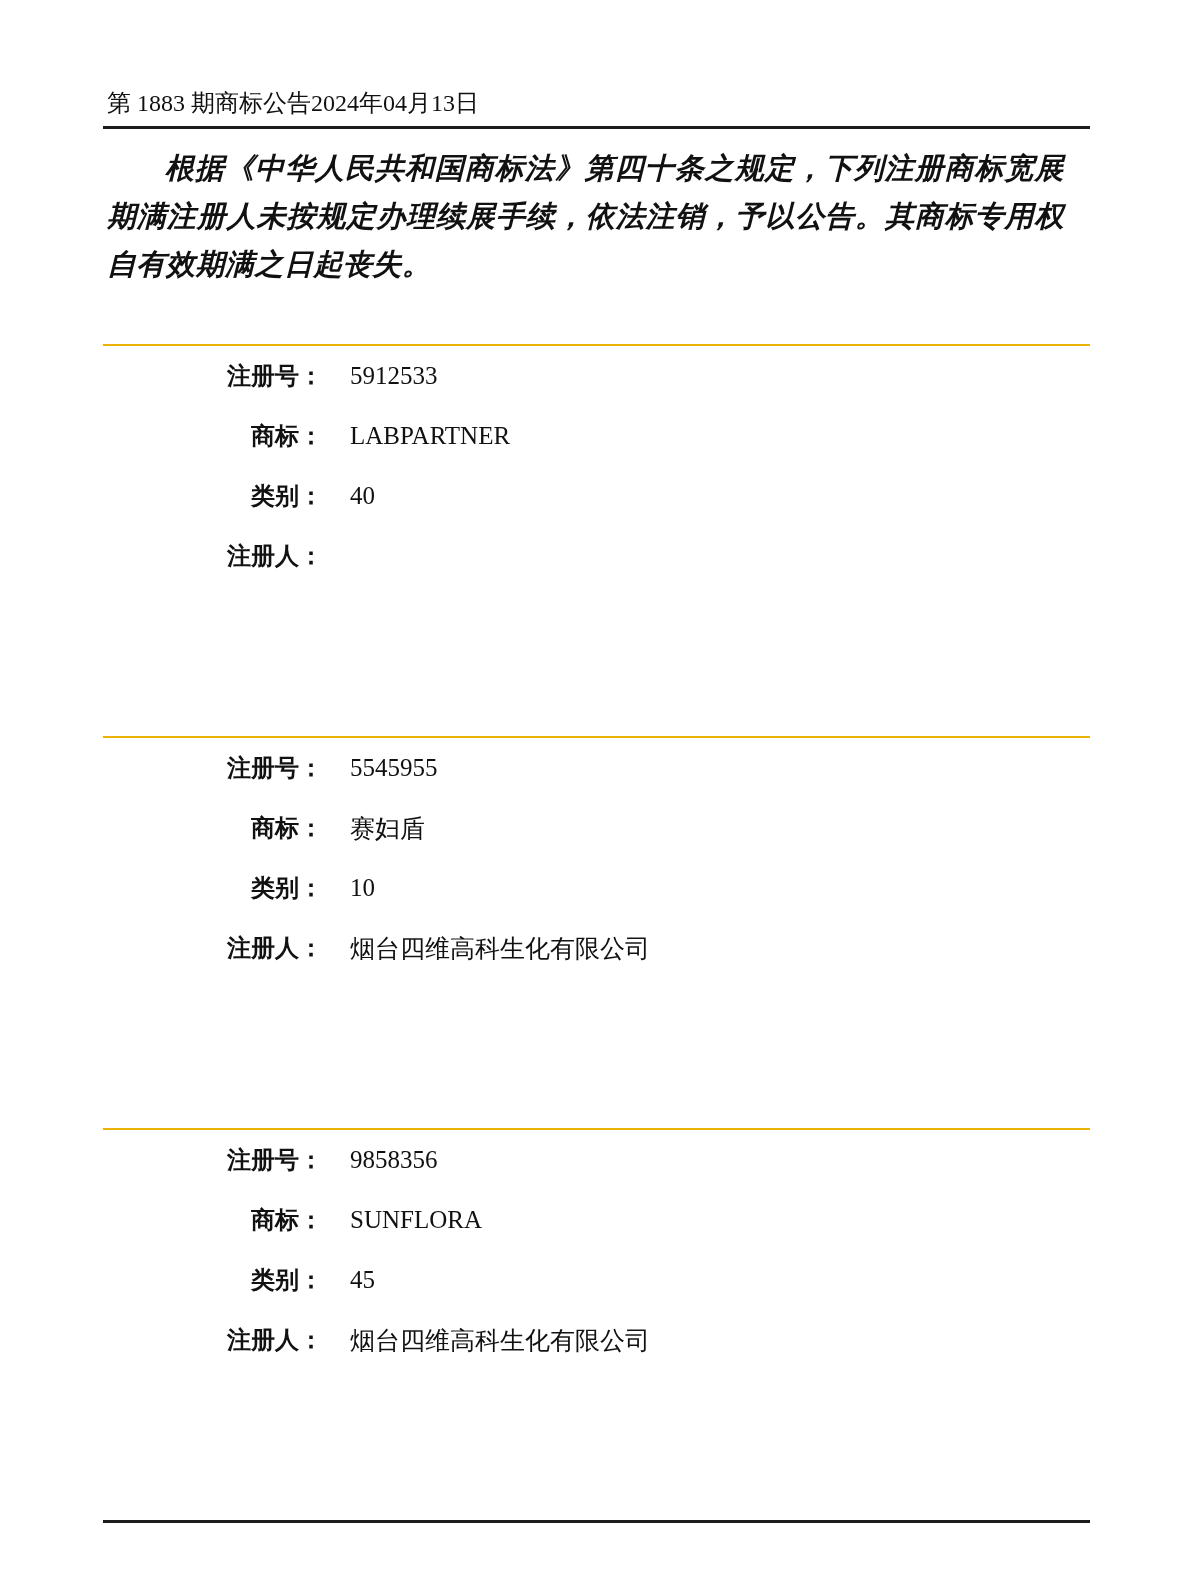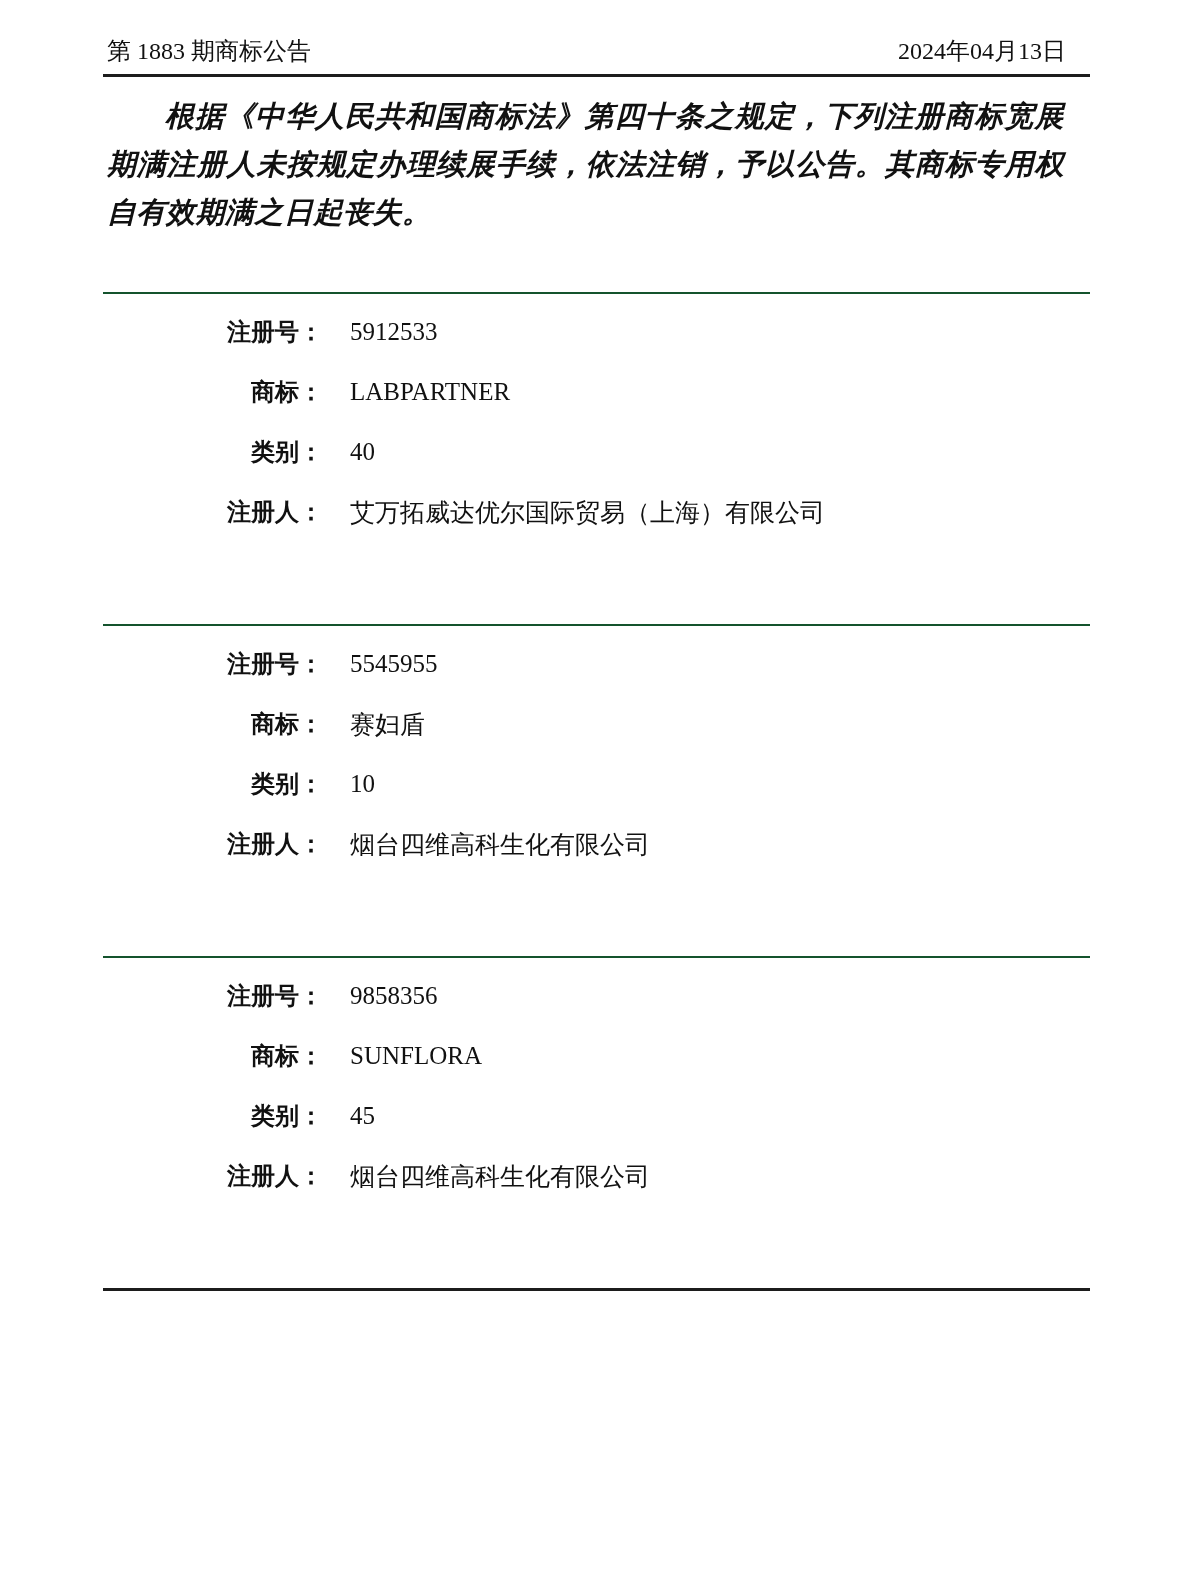--- a/index.html
+++ b/index.html
@@ -12,23 +12,23 @@
     color: #111111;
     overflow: hidden;
   }
   .content {
     margin-left: 103px;
     margin-right: 100px; 
   }
   
   .header-row {
     display: flex;
-    justify-content: space-between;
+    justify-content: flex-start;
     align-items: baseline;
-    padding-top: 37px;
+    padding-top: 89px;
     padding-left: 4px;
     padding-right: 24px;
     font-size: 24px;
     line-height: 28px;
   }
   .header-rule {
     margin-top: 9px;
     border-bottom: 3px solid #1c1c1c;
   }
   
@@ -49,23 +49,22 @@
     line-height: 48px;
     font-weight: bold;
     text-indent: 2em;
     text-align: justify;
     letter-spacing: 0.5px;
     font-style: italic;
   }
   
   .records { margin-top: 56px; }
   .record {
-    border-top: 2px solid #14532d;
-    height: 332px;
-    padding-top: 8px;
+    border-top: 2px solid #eab308;
+    height: 392px;
   }
   .end-rule { border-top: 3px solid #1c1c1c; }
   .field-row {
     display: flex;
     align-items: center;
     height: 60px;
   }
   .field-label {
     width: 220px;
     text-align: right;
@@ -104,21 +103,20 @@
       <div class="field-row">
         <span class="field-label">商标：</span>
         <span class="field-value">LABPARTNER</span>
       </div>
       <div class="field-row">
         <span class="field-label">类别：</span>
         <span class="field-value">40</span>
       </div>
       <div class="field-row">
         <span class="field-label">注册人：</span>
-        <span class="field-value">艾万拓威达优尔国际贸易（上海）有限公司</span>
       </div>
     </div>
 
     <div class="record">
       <div class="field-row">
         <span class="field-label">注册号：</span>
         <span class="field-value">5545955</span>
       </div>
       <div class="field-row">
         <span class="field-label">商标：</span>

